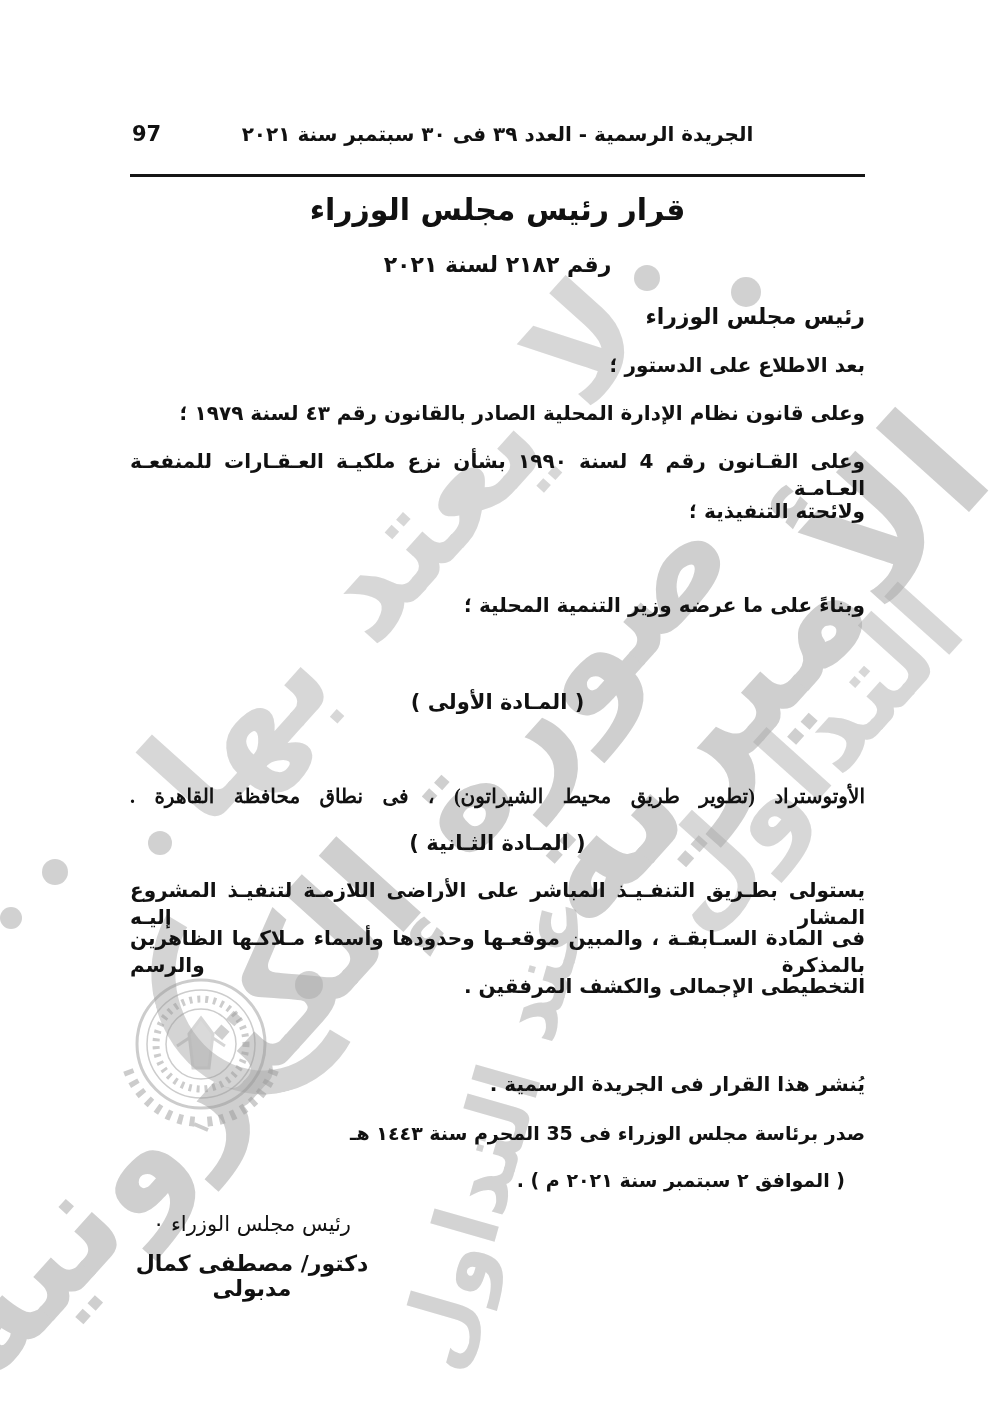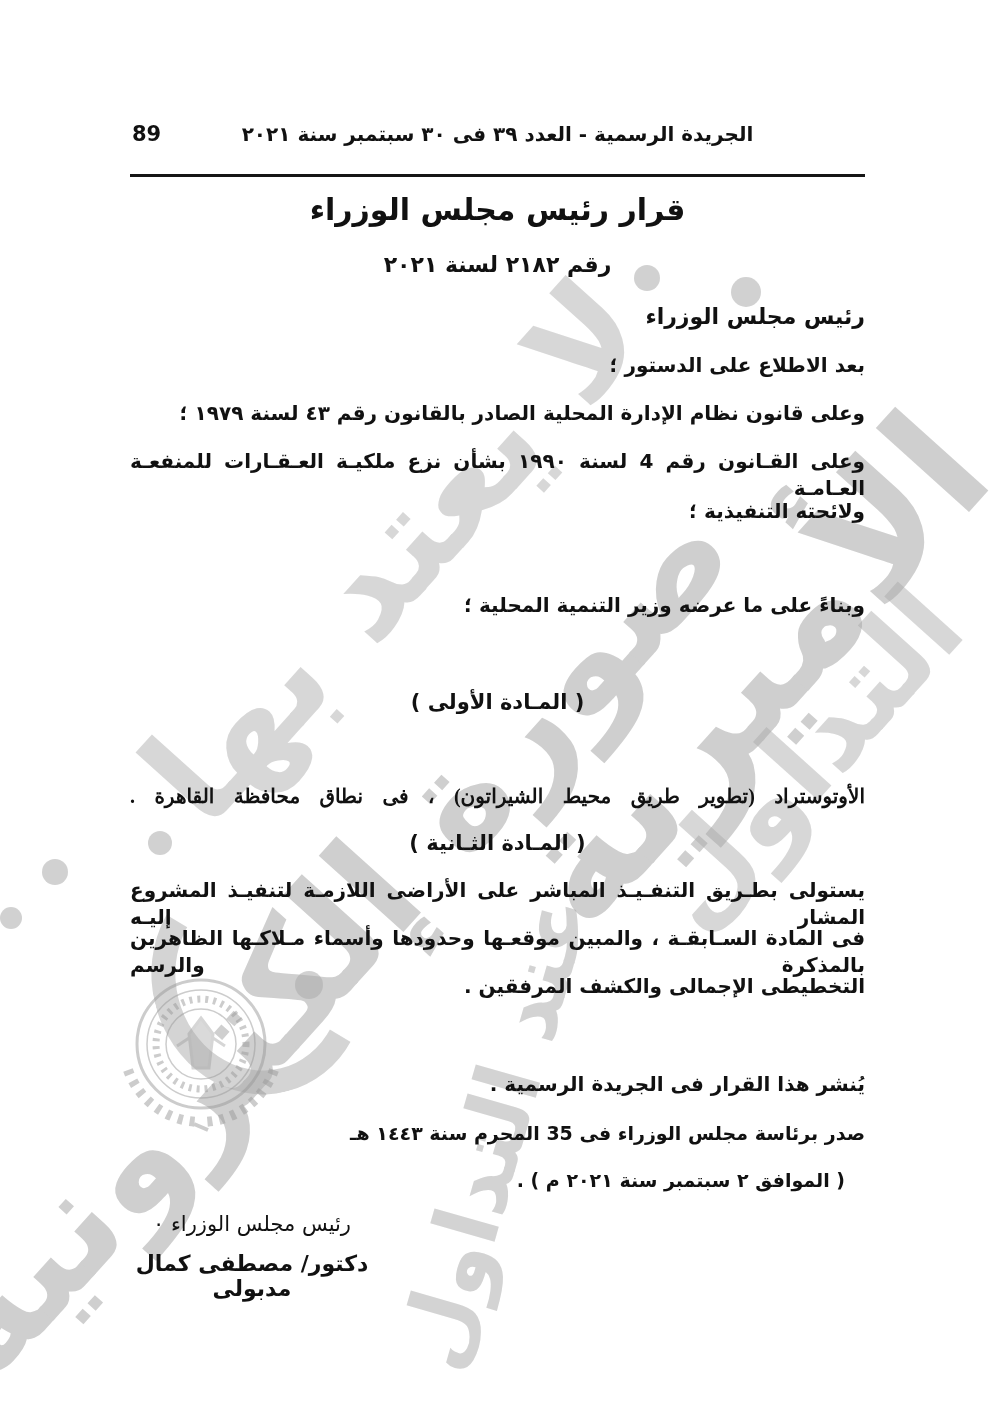--- a/index.html
+++ b/index.html
@@ -88,21 +88,21 @@
         <path d="M88,172 l14,6" stroke-width="4"></path>
       </g>
       <path d="M95,66 l12,16 -4,34 -16,0 -4,-34 z M83,86 l-12,8 m36,-8 l12,8" fill="#a5a5a5" stroke="#9a9a9a" stroke-width="3" opacity="0.8"></path>
     </svg>
   </div>
 
   <div class="content">
 
     <div class="hdr">
       <span>الجريدة الرسمية - العدد ٣٩ فى ٣٠ سبتمبر سنة ٢٠٢١</span>
-      <span class="pgnum">89</span>
+      <span class="pgnum">97</span>
     </div>
 
     <div class="rule"></div>
 
     <div class="ttl">قرار رئيس مجلس الوزراء</div>
     <div class="sub">رقم ٢١٨٢ لسنة ٢٠٢١</div>
 
     <div class="ln" style="top:302px;font-size:22px;">رئيس مجلس الوزراء</div>
 
     <div class="ln" style="top:352px;">بعد الاطلاع على الدستور ؛</div>

